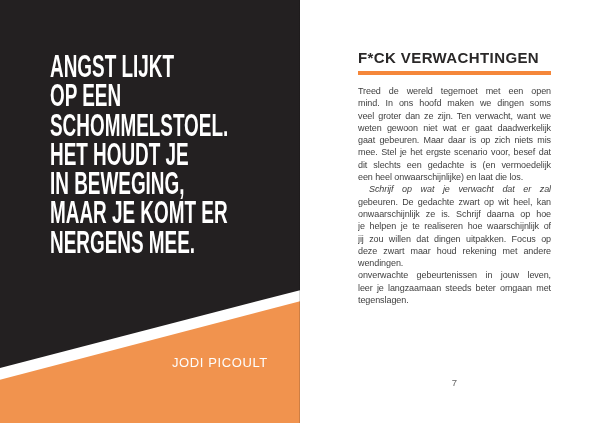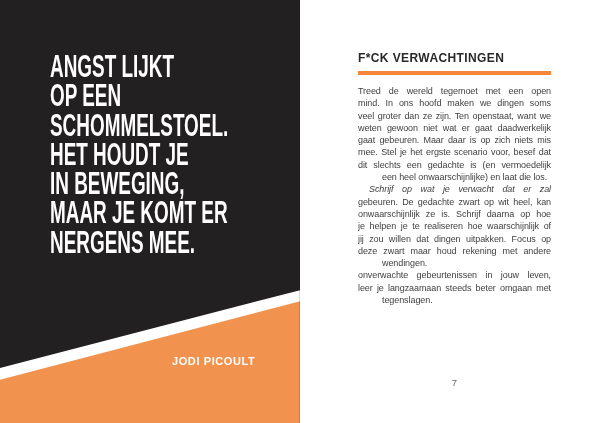--- a/index.html
+++ b/index.html
@@ -34,49 +34,49 @@
     position:absolute;left:50px;top:52px;
     transform:scaleX(0.61);transform-origin:0 0;
   }
   .quote-line{
     font-weight:bold;font-size:31px;line-height:29.3px;
     color:var(--quote-text);white-space:nowrap;letter-spacing:0;
     font-family:"Liberation Sans",sans-serif;
   }
   .author{
     position:absolute;left:172px;top:355px;
-    font-size:11px;font-weight:bold;letter-spacing:0.6px;
+    font-size:13px;font-weight:normal;letter-spacing:0.6px;
     color:var(--author-text);white-space:nowrap;
   }
   
   .gutter{
     position:absolute;left:299px;top:0;width:6px;height:423px;
     background:linear-gradient(to right,rgba(0,0,0,0.16),rgba(0,0,0,0) 85%);
   }
   
   .page-right{position:absolute;left:300px;top:0;width:300px;height:423px;background:#ffffff;}
   .chapter-title{
     position:absolute;left:58px;top:50px;width:200px;
-    font-size:12px;font-weight:bold;letter-spacing:0.4px;line-height:16px;
+    font-size:15px;font-weight:bold;letter-spacing:0.4px;line-height:16px;
     color:var(--title-text);white-space:nowrap;
   }
   .title-underline{
     position:absolute;left:58px;top:70.5px;width:193px;height:4px;
     background:var(--underline-accent);
   }
   .body-text{
     position:absolute;left:58px;top:85px;width:193px;
     font-size:9px;line-height:12.3px;letter-spacing:-0.08px;
     color:var(--body-text);
   }
   .line{
     text-align:justify;text-align-last:justify;
     white-space:nowrap;overflow:hidden;height:12.3px;
   }
-  .line.para-end{text-align-last:left;margin-left:24px;}
+  .line.para-end{text-align-last:left;}
   .line.indent{padding-left:11px;font-style:italic;}
   .page-number{
     position:absolute;left:58px;top:377px;width:193px;
     text-align:center;font-size:9.5px;color:var(--page-number);
   }
 </style>
 </head>
 <body>
 
 <div class="spread">
@@ -100,21 +100,21 @@
 
   <div class="gutter"></div>
 
   <div class="page-right">
     <div class="chapter-title">F*CK VERWACHTINGEN</div>
     <div class="title-underline"></div>
 
     <div class="body-text">
       <div class="line">Treed de wereld tegemoet met een open</div>
       <div class="line">mind. In ons hoofd maken we dingen soms</div>
-      <div class="line">veel groter dan ze zijn. Ten openstaat, want we</div>
+      <div class="line">veel groter dan ze zijn. Ten verwacht, want we</div>
       <div class="line">weten gewoon niet wat er gaat daadwerkelijk</div>
       <div class="line">gaat gebeuren. Maar daar is op zich niets mis</div>
       <div class="line">mee. Stel je het ergste scenario voor, besef dat</div>
       <div class="line">dit slechts een gedachte is (en vermoedelijk</div>
       <div class="line para-end">een heel onwaarschijnlijke) en laat die los.</div>
       <div class="line indent">Schrijf op wat je verwacht dat er zal</div>
       <div class="line">gebeuren. De gedachte zwart op wit heel, kan</div>
       <div class="line">onwaarschijnlijk ze is. Schrijf daarna op hoe</div>
       <div class="line">je helpen je te realiseren hoe waarschijnlijk of</div>
       <div class="line">jij zou willen dat dingen uitpakken. Focus op</div>

